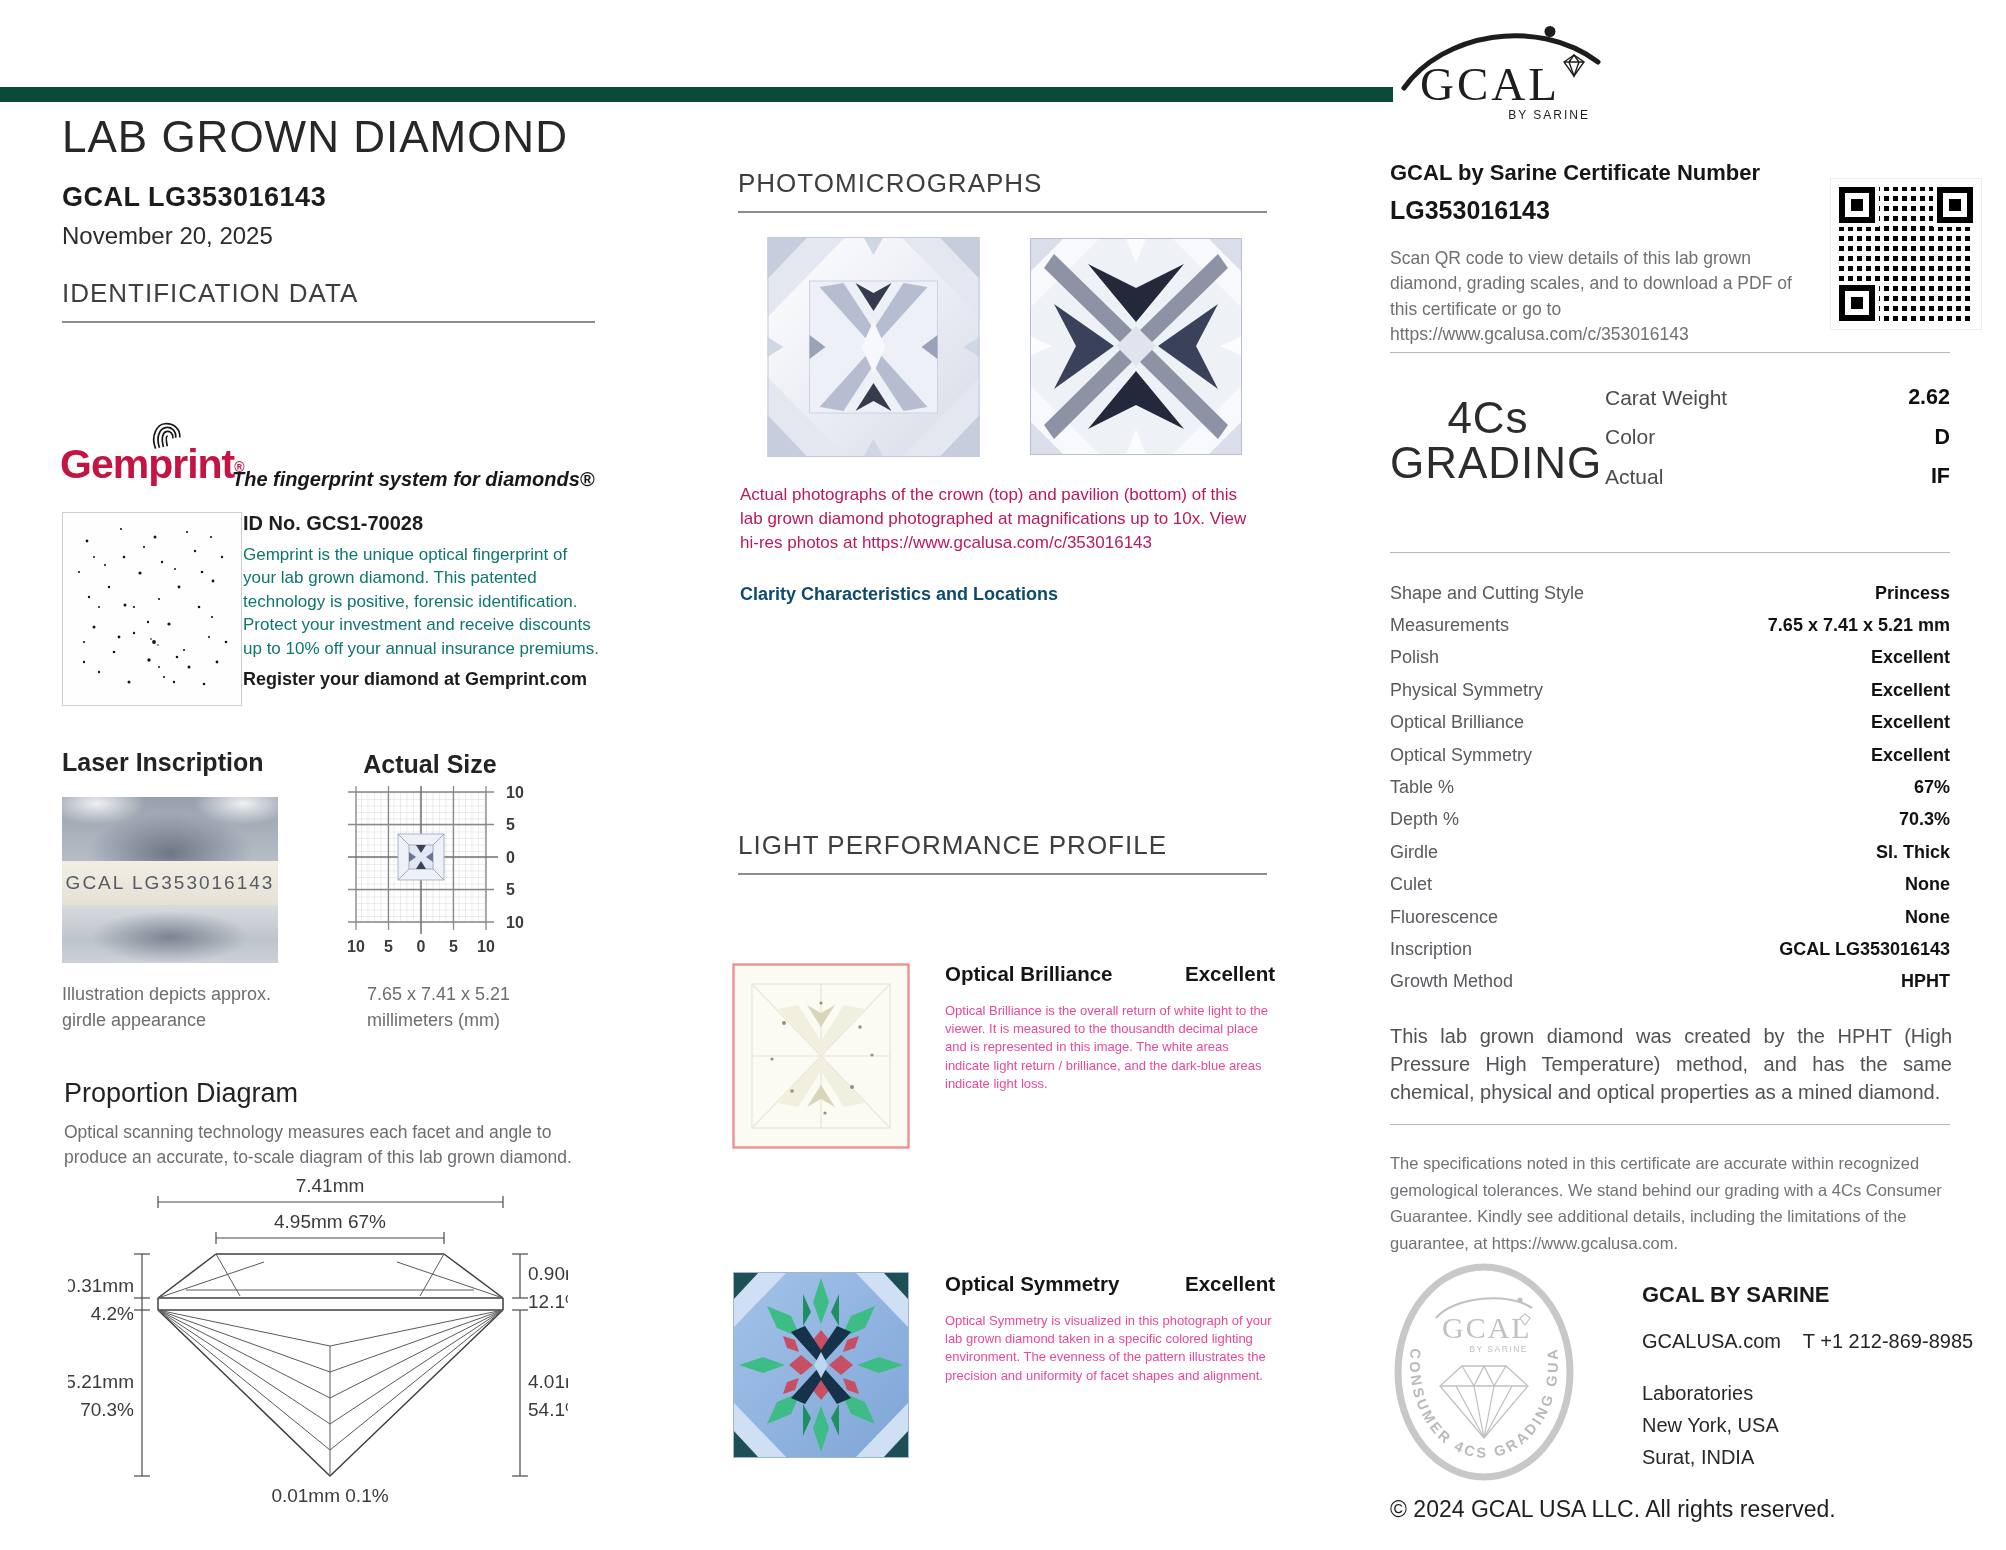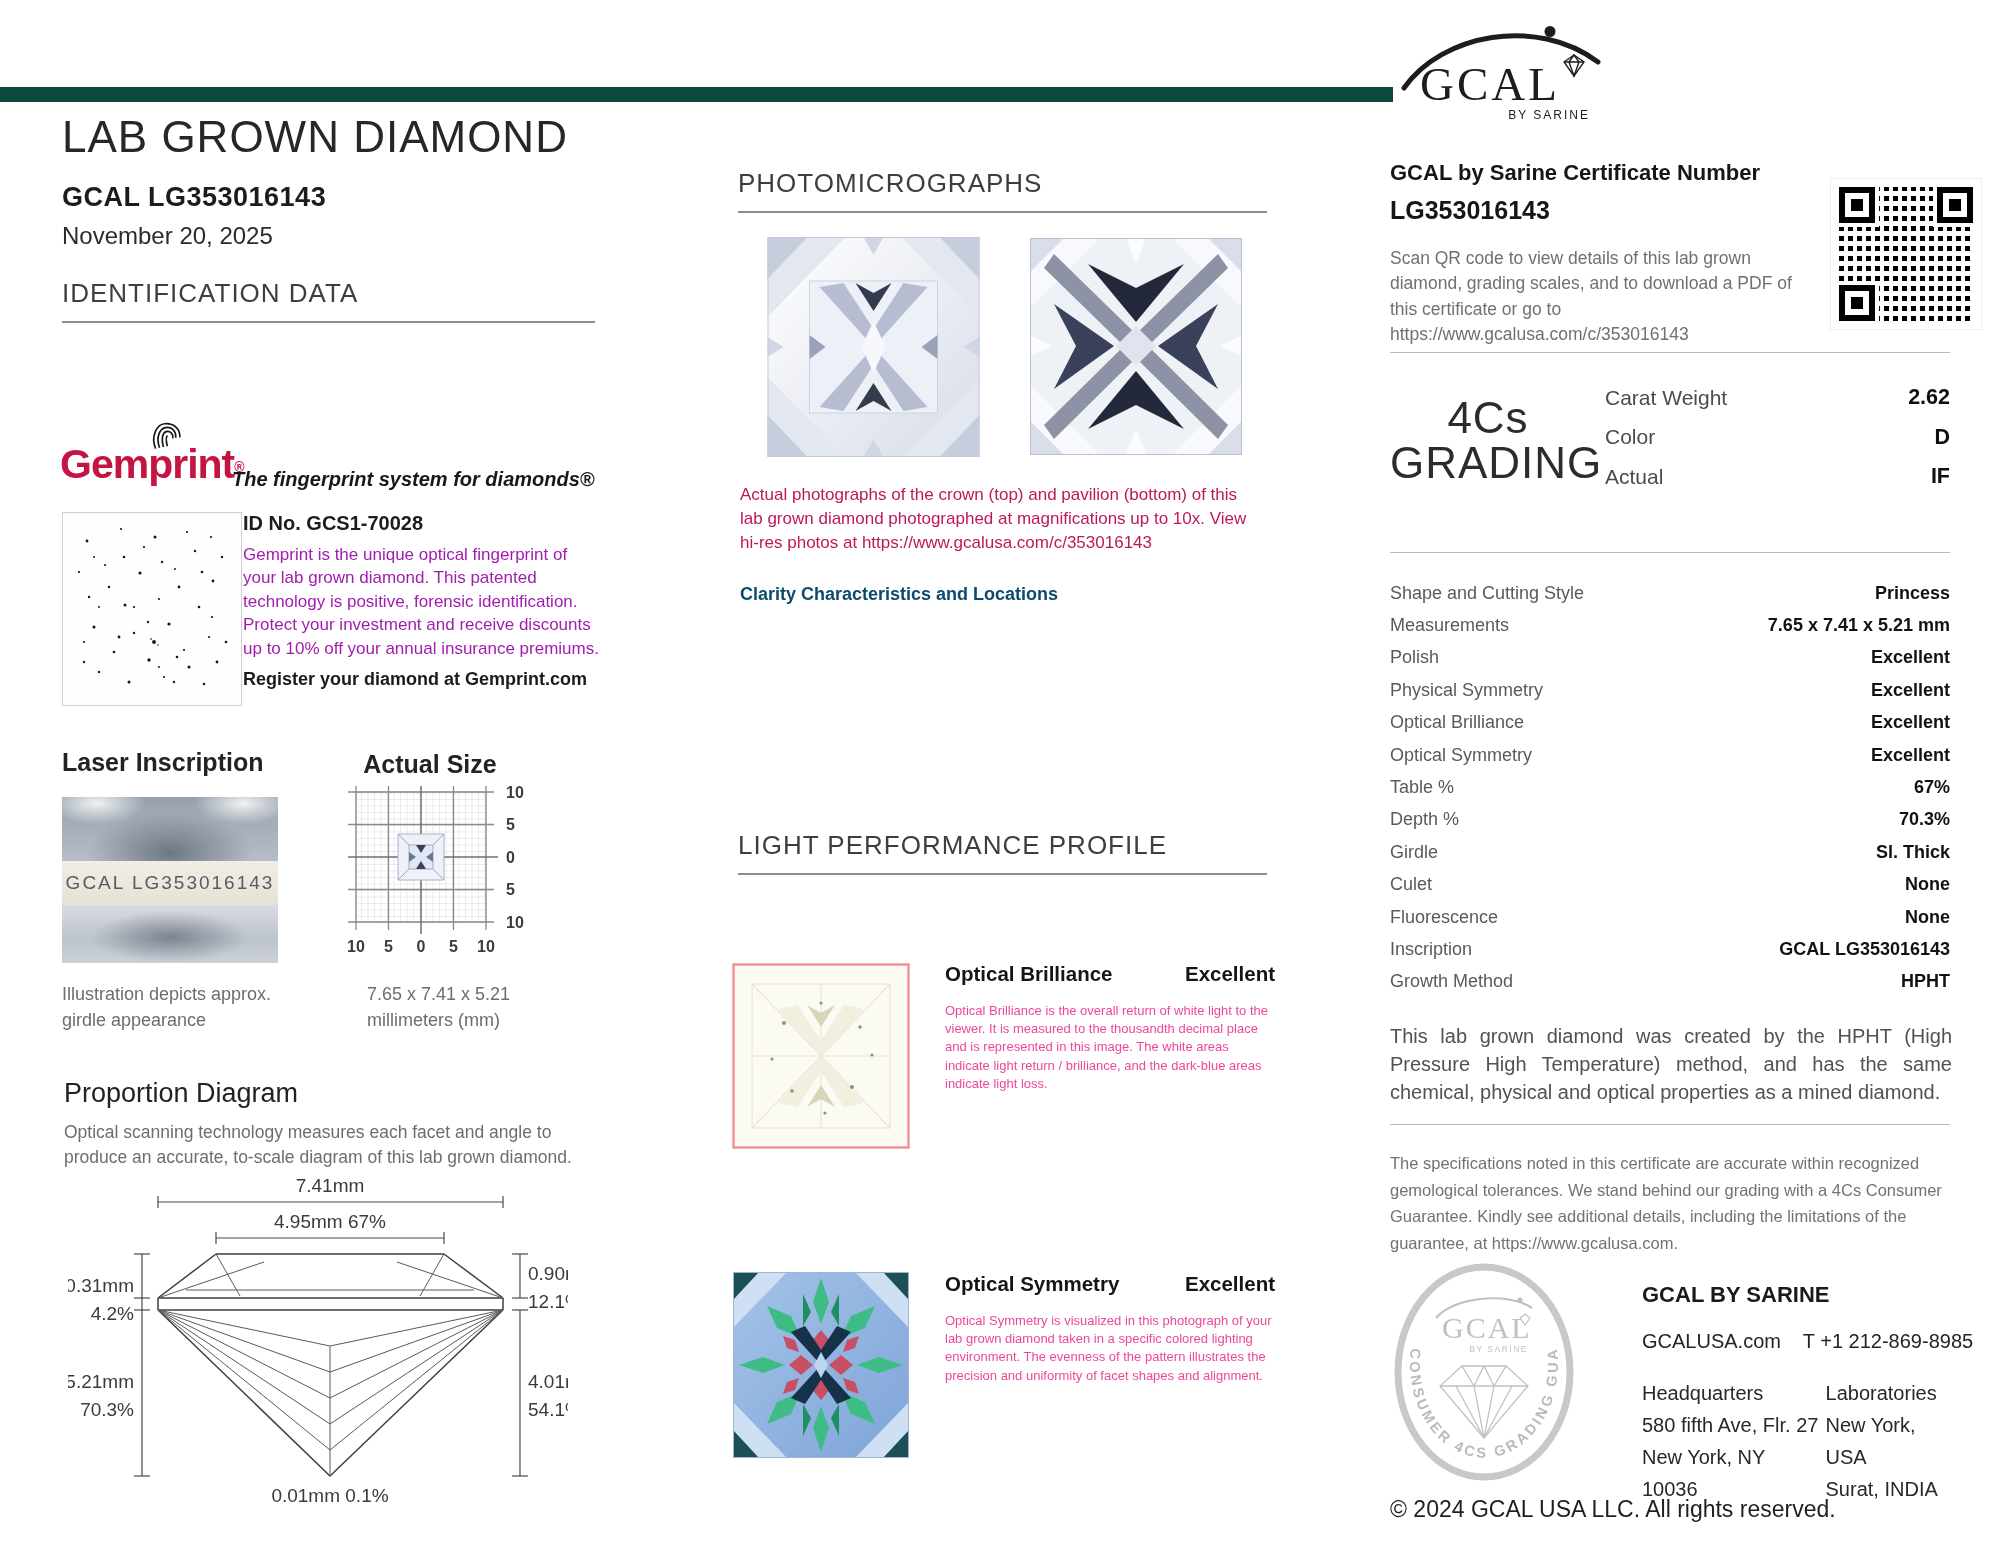--- a/index.html
+++ b/index.html
@@ -20,21 +20,21 @@
             border-bottom:2px solid #8d8d8f;padding-bottom:12px;}
   .ident-head{left:62px;top:278px;width:533px;}
   .gp-logo{left:60px;top:442px;height:56px;}
   .gp-word{font-size:41px;font-weight:bold;letter-spacing:-1px;color:#c41441;line-height:1.1;}
   .gp-reg{font-size:14px;color:#c41441;vertical-align:super;font-weight:bold;}
   .gp-finger{left:148px;top:420px;}
   .gp-tagline{left:232px;top:468px;font-size:20px;font-style:italic;font-weight:600;color:#181818;}
   .gp-box{left:62px;top:512px;width:178px;height:192px;background:#fefefe;border:1px solid #cfcfcf;}
   .gp-text{left:243px;top:512px;width:358px;}
   .gp-id{font-size:20px;font-weight:bold;color:#1d1d1d;margin-bottom:8px;}
-  .gp-desc{font-size:17px;line-height:1.38;color:#a21caf;}
+  .gp-desc{font-size:17px;line-height:1.38;color:#0f766e;}
   .gp-reg-line{font-size:18px;font-weight:bold;color:#1b1b1b;margin-top:9px;}
   .sub-title{font-size:25px;font-weight:bold;color:#232323;}
   .laser-title{left:62px;top:748px;}
   .size-title{left:350px;top:750px;width:160px;text-align:center;}
   .laser{left:62px;top:797px;width:216px;height:166px;overflow:hidden;}
   .laser-top{position:absolute;top:0;left:0;right:0;height:64px;
     background:
       radial-gradient(70px 30px at 16% 10%, rgba(255,255,255,.85), transparent 70%),
       radial-gradient(70px 30px at 84% 10%, rgba(255,255,255,.85), transparent 70%),
       radial-gradient(110px 54px at 50% 88%, rgba(42,52,70,.5), transparent 75%),
@@ -617,25 +617,20 @@
     </svg>
   </div>
 
   <div class="abs contact">
     <div class="contact-company">GCAL BY SARINE</div>
     <div class="contact-web nowrap">
       <span>GCALUSA.com</span>&nbsp;&nbsp;&nbsp;
       <span>T +1 212-869-8985</span>
     </div>
     <div class="contact-cols">
-      <div class="ccol1">
-        <div>Headquarters</div>
-        <div>580 fifth Ave, Flr. 27</div>
-        <div>New York, NY 10036</div>
-      </div>
       <div class="ccol2">
         <div>Laboratories</div>
         <div>New York, USA</div>
         <div>Surat, INDIA</div>
       </div>
     </div>
   </div>
 
   <div class="abs copyright">© 2024 GCAL USA LLC. All rights reserved.</div>
 

